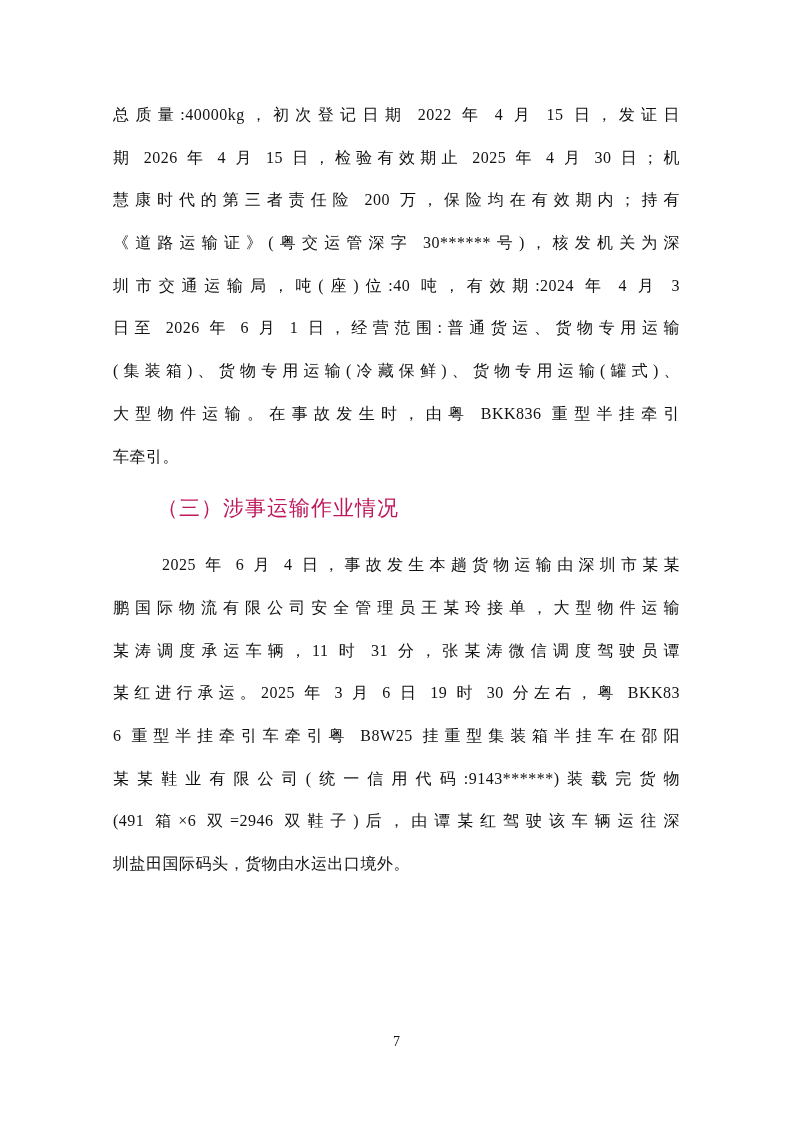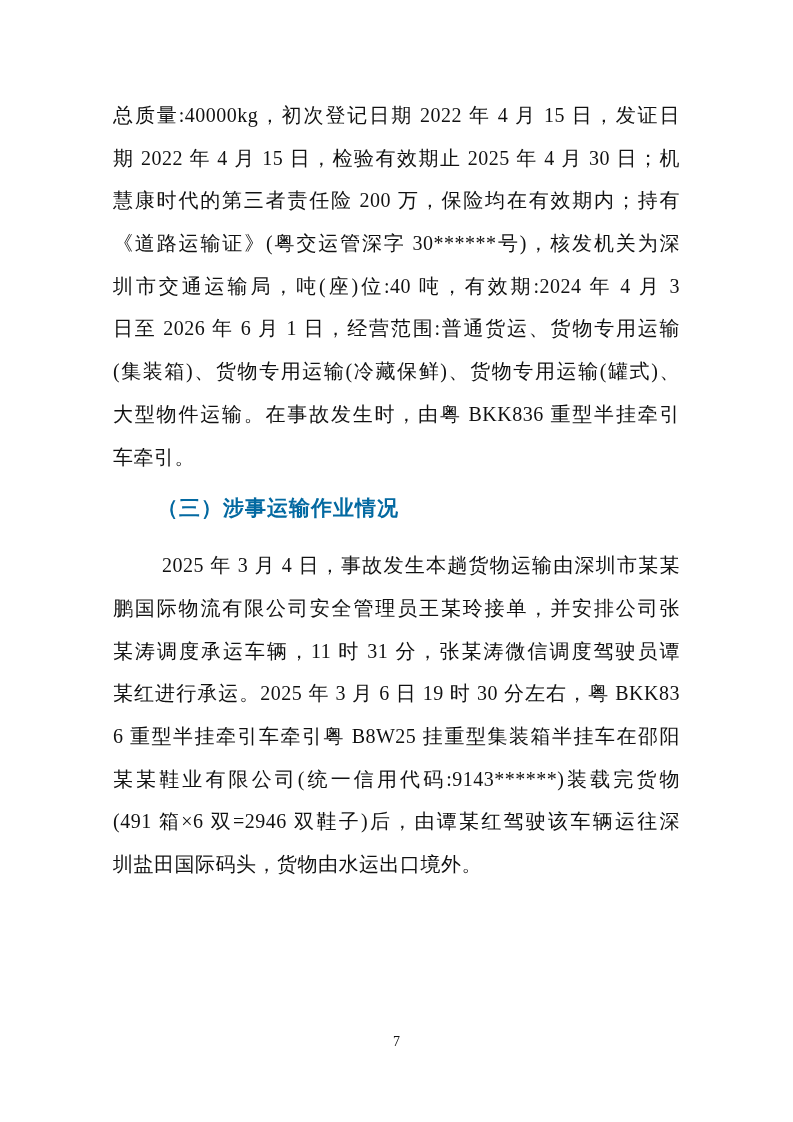--- a/index.html
+++ b/index.html
@@ -20,79 +20,79 @@
     position: absolute;
     left: 113px;
     top: 94px;
     width: 567px;
   }
   .para {
     margin: 0;
     padding: 0;
   }
   .line {
-    font-size: 20px;
+    font-size: 16px;
     line-height: 42.7px;
     height: 42.7px;
     overflow: hidden;
     text-align: justify;
     text-align-last: justify;
     text-justify: inter-character;
     letter-spacing: 0.5px;
   }
   .line-last {
     text-align: right;
     text-align-last: left;
   }
   .line-indent {
     text-indent: 49px;
   }
   .heading {
     font-size: 21px;
     line-height: 43px;
-    font-weight: 700;
+    font-weight: 400;
     margin: 9px 0 14px 0;
     text-indent: 44px;
     letter-spacing: 1px;
-    color: #0369a1;
+    color: #be185d;
   }
   .footer {
     position: absolute;
     top: 1032px;
     left: 0;
     width: 100%;
     text-align: center;
     font-size: 14px;
     line-height: 20px;
     color: #111111;
   }
 </style>
 </head>
 <body>
 
 <div class="page">
   <div class="content">
 
     <div class="para">
         <div class="line">总质量:40000kg，初次登记日期 2022 年 4 月 15 日，发证日</div>
-        <div class="line">期 2022 年 4 月 15 日，检验有效期止 2025 年 4 月 30 日；机</div>
+        <div class="line">期 2026 年 4 月 15 日，检验有效期止 2025 年 4 月 30 日；机</div>
         <div class="line">慧康时代的第三者责任险 200 万，保险均在有效期内；持有</div>
         <div class="line">《道路运输证》(粤交运管深字 30******号)，核发机关为深</div>
         <div class="line">圳市交通运输局，吨(座)位:40 吨，有效期:2024 年 4 月 3</div>
         <div class="line">日至 2026 年 6 月 1 日，经营范围:普通货运、货物专用运输</div>
         <div class="line">(集装箱)、货物专用运输(冷藏保鲜)、货物专用运输(罐式)、</div>
         <div class="line">大型物件运输。在事故发生时，由粤 BKK836 重型半挂牵引</div>
         <div class="line line-last">车牵引。</div>
       </div>
 
     <div class="heading">（三）涉事运输作业情况</div>
 
     <div class="para">
-        <div class="line line-indent">2025 年 3 月 4 日，事故发生本趟货物运输由深圳市某某</div>
-        <div class="line">鹏国际物流有限公司安全管理员王某玲接单，并安排公司张</div>
+        <div class="line line-indent">2025 年 6 月 4 日，事故发生本趟货物运输由深圳市某某</div>
+        <div class="line">鹏国际物流有限公司安全管理员王某玲接单，大型物件运输</div>
         <div class="line">某涛调度承运车辆，11 时 31 分，张某涛微信调度驾驶员谭</div>
         <div class="line">某红进行承运。2025 年 3 月 6 日 19 时 30 分左右，粤 BKK83</div>
         <div class="line">6 重型半挂牵引车牵引粤 B8W25 挂重型集装箱半挂车在邵阳</div>
         <div class="line">某某鞋业有限公司(统一信用代码:9143******)装载完货物</div>
         <div class="line">(491 箱×6 双=2946 双鞋子)后，由谭某红驾驶该车辆运往深</div>
         <div class="line line-last">圳盐田国际码头，货物由水运出口境外。</div>
       </div>
 
   </div>
 

